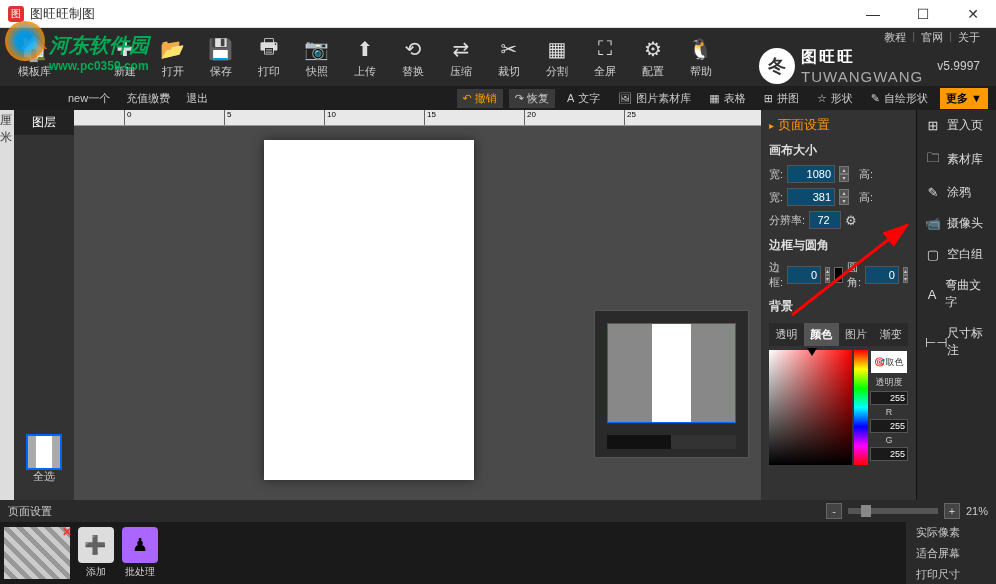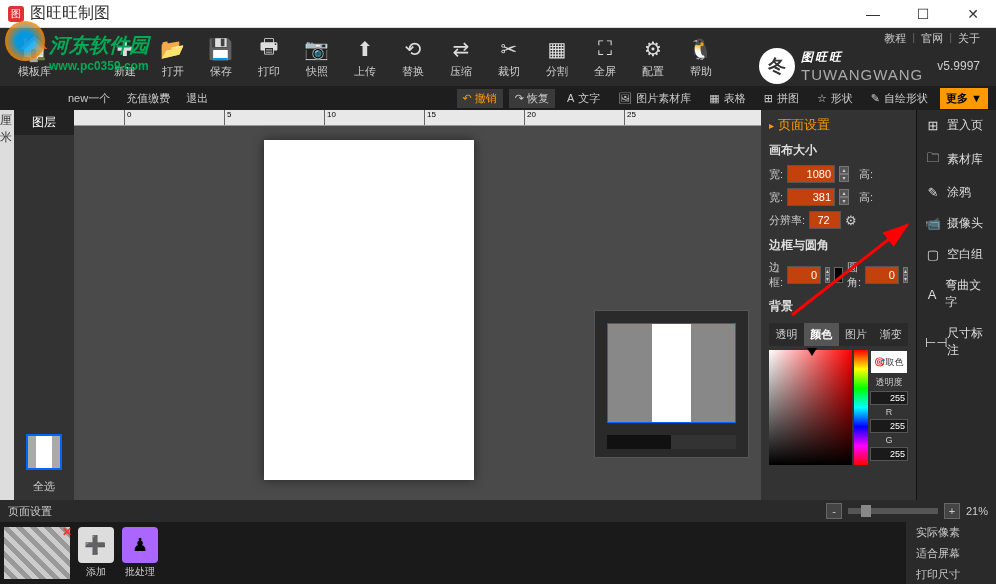--- a/index.html
+++ b/index.html
@@ -1,20 +1,20 @@
 <!DOCTYPE html>
 <html><head>
 <meta charset="utf-8">
 <style>
 * { margin: 0; padding: 0; box-sizing: border-box; font-family: "Microsoft YaHei", sans-serif; }
 body { width: 996px; height: 584px; background: #fff; overflow: hidden; position: relative; }
 
 .titlebar { height: 28px; background: #fff; display: flex; align-items: center; padding: 0 8px; border-bottom: 1px solid #ddd; }
 .titlebar .icon { width: 16px; height: 16px; background: #d33; border-radius: 3px; margin-right: 6px; display: inline-flex; align-items: center; justify-content: center; color: #fff; font-size: 10px; }
-.titlebar .title { font-size: 16px; color: #333; }
+.titlebar .title { font-size: 13px; color: #333; }
 .titlebar .wincontrols { margin-left: auto; display: flex; gap: 20px; }
 .titlebar .wincontrols span { width: 30px; text-align: center; font-size: 14px; color: #333; cursor: pointer; }
 
 .watermark { position: absolute; top: 8px; left: 5px; z-index: 100; pointer-events: none; }
 .watermark .logo { display: flex; align-items: center; }
 .watermark .logo-icon { width: 40px; height: 40px; background: radial-gradient(circle, #0af 30%, #f80 70%); border-radius: 50%; opacity: 0.85; }
 .watermark .logo-text { margin-left: 4px; margin-top: 24px; }
 .watermark .cn { font-size: 20px; font-weight: bold; color: #0a5; font-style: italic; }
 .watermark .url { font-size: 12px; color: #0a5; font-weight: bold; }
 
@@ -24,61 +24,61 @@
 .tool-item .tlabel { color: #ccc; font-size: 11px; margin-top: 2px; }
 .tool-item.template .ticon { font-size: 24px; }
 
 .brand-area { margin-left: auto; display: flex; flex-direction: column; align-items: flex-end; padding-right: 8px; }
 .brand-links { display: flex; gap: 6px; font-size: 11px; color: #ccc; }
 .brand-links span { cursor: pointer; }
 .brand-links .sep { color: #666; }
 .brand-logo { display: flex; align-items: center; gap: 6px; margin-top: 2px; }
 .brand-logo .blogo { width: 36px; height: 36px; background: #fff; border-radius: 50%; display: flex; align-items: center; justify-content: center; color: #333; font-size: 18px; font-weight: bold; }
 .brand-logo .btxt { display: flex; flex-direction: column; }
-.brand-logo .bcn { color: #fff; font-size: 12px; font-weight: bold; letter-spacing: 2px; font-style: italic; }
+.brand-logo .bcn { color: #fff; font-size: 16px; font-weight: bold; letter-spacing: 2px; }
 .brand-logo .ben { color: #aaa; font-size: 15px; letter-spacing: 1px; }
 .brand-logo .ver { color: #ccc; font-size: 12px; margin-left: 8px; }
 
 .subbar { height: 24px; background: #1e1e1e; display: flex; align-items: center; padding: 0 8px; font-size: 11px; color: #ccc; }
 .subbar .breadcrumb { display: flex; gap: 16px; margin-left: 60px; }
 .subbar .actions { margin-left: auto; display: flex; align-items: center; gap: 6px; }
 .subbar .abtn { display: flex; align-items: center; gap: 3px; padding: 2px 6px; background: #3a3a3a; cursor: pointer; font-size: 11px; }
 .subbar .abtn.orange { color: #f90; }
 .subbar .tooltab { display: flex; align-items: center; gap: 4px; padding: 2px 6px; cursor: pointer; }
 .subbar .more { background: #f90; color: #000; padding: 3px 6px; font-weight: bold; }
 
 .workspace { display: flex; height: 390px; background: #4a4a4a; }
 
 .left-rulers { width: 14px; background: #ddd; position: relative; }
 
 .layers-panel { width: 60px; background: #333; display: flex; flex-direction: column; }
 .layers-panel .lhdr { background: #222; color: #fff; font-size: 12px; padding: 4px; text-align: center; }
 .layers-panel .lbody { flex: 1; background: #333; position: relative; }
 .layers-panel .thumb { position: absolute; bottom: 30px; left: 12px; width: 36px; height: 36px; background: #aaa; border: 2px solid #06f; display: flex; }
 .layers-panel .thumb .tw { width: 50%; background: #fff; margin: auto; height: 100%; }
-.layers-panel .selall { position: absolute; bottom: 6px; width: 100%; text-align: center; color: #ccc; font-size: 11px; }
+.layers-panel .selall { position: absolute; bottom: 16px; width: 100%; text-align: center; color: #ccc; font-size: 11px; }
 
 .canvas-area { flex: 1; position: relative; background: #4a4a4a; }
 .canvas-area .hruler { height: 16px; background: #e8e8e8; border-bottom: 1px solid #999; position: relative; }
 .canvas-area .hruler .htick { position: absolute; top: 0; height: 100%; border-left: 1px solid #666; font-size: 8px; padding-left: 2px; }
 .canvas-area .canvas { position: absolute; top: 30px; left: 190px; width: 210px; height: 340px; background: #fff; box-shadow: 0 0 10px rgba(0,0,0,0.5); }
 
 .navigator { position: absolute; top: 200px; right: 12px; width: 155px; background: #2a2a2a; border: 1px solid #555; }
 .navigator .nhdr { background: linear-gradient(#555,#333); color: #fff; font-size: 12px; padding: 4px 8px; }
 .navigator .nbody { height: 100px; background: #888; margin: 12px; border: 1px solid #06f; position: relative; }
 .navigator .nbody .npage { position: absolute; left: 35%; top: 0; width: 30%; height: 100%; background: #fff; }
 .navigator .nstrip { height: 14px; background: linear-gradient(90deg, #111 50%, #333 50%); margin: 0 12px 8px; }
 
 .right-panel { width: 235px; background: #333; display: flex; }
 .right-main { flex: 1; padding: 6px 8px; color: #ccc; font-size: 12px; overflow: hidden; }
 .right-main .sechdr { display: flex; align-items: center; gap: 4px; color: #f90; font-size: 13px; margin-bottom: 8px; }
 .right-main .sechdr .arrow { font-size: 10px; }
 .right-main .subhdr { font-weight: bold; margin: 8px 0 6px; color: #ddd; }
 .right-main .row { display: flex; align-items: center; gap: 4px; margin: 5px 0; font-size: 11px; }
-.right-main .numbox { width: 48px; height: 18px; background: #c2410c; color: #fff; border: 1px solid #555; text-align: right; padding-right: 3px; font-size: 11px; }
+.right-main .numbox { width: 48px; height: 18px; background: #0c4a6e; color: #fff; border: 1px solid #555; text-align: right; padding-right: 3px; font-size: 11px; }
 .right-main .spinner { width: 10px; display: flex; flex-direction: column; }
 .right-main .spinner span { height: 8px; background: #555; border: 1px solid #777; font-size: 6px; text-align: center; line-height: 6px; color: #ccc; cursor: pointer; }
 .right-main .gear { font-size: 13px; color: #ccc; }
 .right-main .colorsw { width: 18px; height: 16px; background: #000; border: 1px solid #666; }
 
 .tabs { display: flex; margin-top: 8px; }
 .tabs .tab { flex: 1; text-align: center; padding: 4px 0; font-size: 11px; background: #2a2a2a; cursor: pointer; }
 .tabs .tab.active { background: #555; color: #fff; font-weight: bold; }
 
 .colorpicker { margin-top: 4px; height: 115px; display: flex; gap: 2px; }

